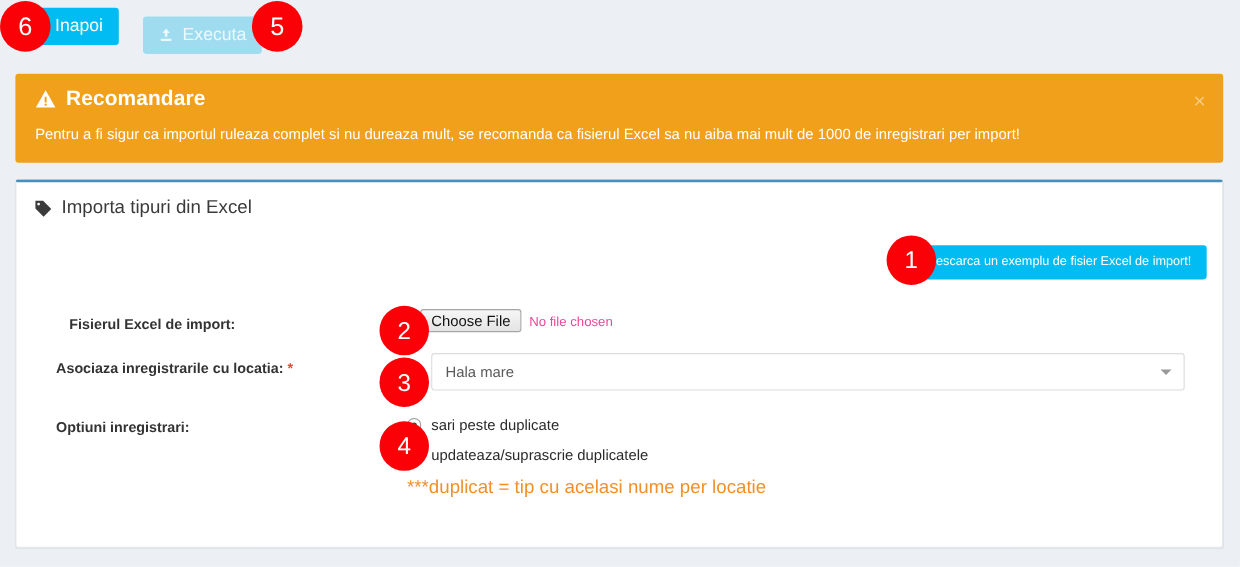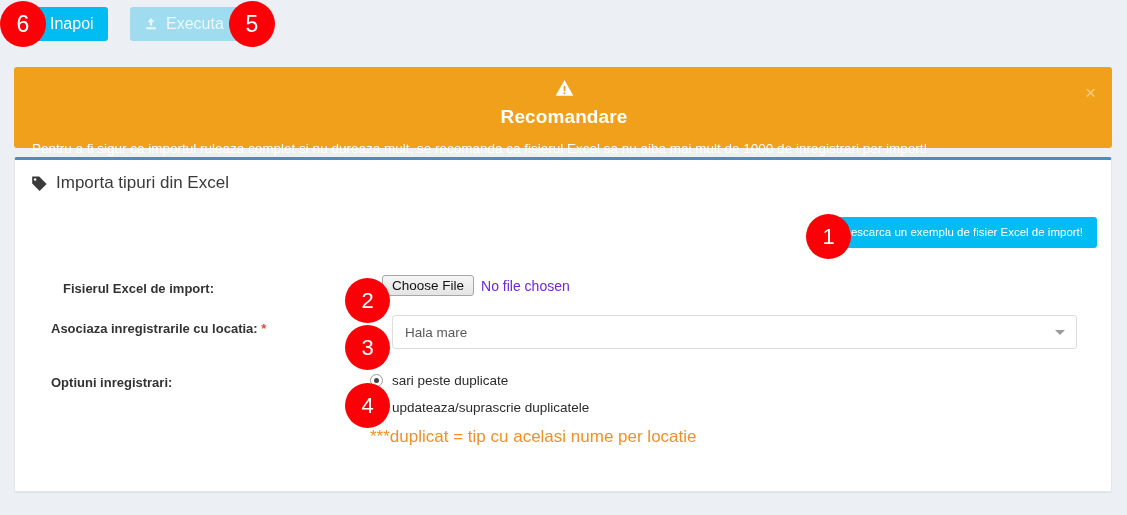--- a/index.html
+++ b/index.html
@@ -42,21 +42,21 @@
     padding: 0 14px;
     height: 34px;
     line-height: 34px;
     white-space: nowrap;
   }
   .btn-back {
     left: 14px; top: 7px;
     background: #00bcf2;
   }
   .btn-exec {
-    left: 130px; top: 7px;
+    left: 130px; top: 15px;
     background: #9fdcf0;
     color: #eaf9fe;
     cursor: default;
   }
   .btn .ic { display: inline-block; line-height: 1; }
   .ic svg { display: block; }
 
   
   .alert {
     position: absolute;
@@ -69,21 +69,20 @@
     padding: 12px 16px 0 16px;
   }
   .alert-title {
     display: flex;
     align-items: center;
     gap: 9px;
     font-size: 19px;
     font-weight: bold;
     letter-spacing: .1px;
     margin: 0 0 12px 2px;
-    flex-direction: column;
   }
   .alert-body {
     font-size: 13.5px;
     margin-left: 2px;
     line-height: 1.3;
   }
   .alert-close {
     position: absolute;
     right: 12px; top: 14px;
     font-size: 19px;
@@ -93,21 +92,21 @@
     background: none;
     border: none;
     cursor: pointer;
     font-family: "Liberation Sans", sans-serif;
     padding: 2px 4px;
   }
 
   
   .panel {
     position: absolute;
-    left: 14px; top: 157px;
+    left: 14px; top: 163px;
     width: 1098px;
     height: 335px;
     background: #ffffff;
     border: 1px solid #e4e7ea;
     border-top: 3px solid #4a8fbb;
     border-radius: 3px 3px 2px 2px;
     box-shadow: 0 1px 1px rgba(0,0,0,.06);
   }
   .panel-head {
     display: flex;
@@ -164,21 +163,21 @@
     display: inline-block;
     background: linear-gradient(#f6f6f6, #e4e4e4);
     border: 1px solid #a6a6a6;
     border-radius: 3px;
     padding: 2px 9px;
     font-size: 13.5px;
     color: #111;
     cursor: pointer;
     font-family: "Liberation Sans", sans-serif;
   }
-  .no-file { color: #6d28d9; font-size: 14px; }
+  .no-file { color: #ec4899; font-size: 12px; }
 
   .select {
     position: relative;
     width: 100%;
     height: 34px;
     border: 1px solid #dcdcdc;
     border-radius: 3px;
     background: #ffffff;
     display: flex;
     align-items: center;

